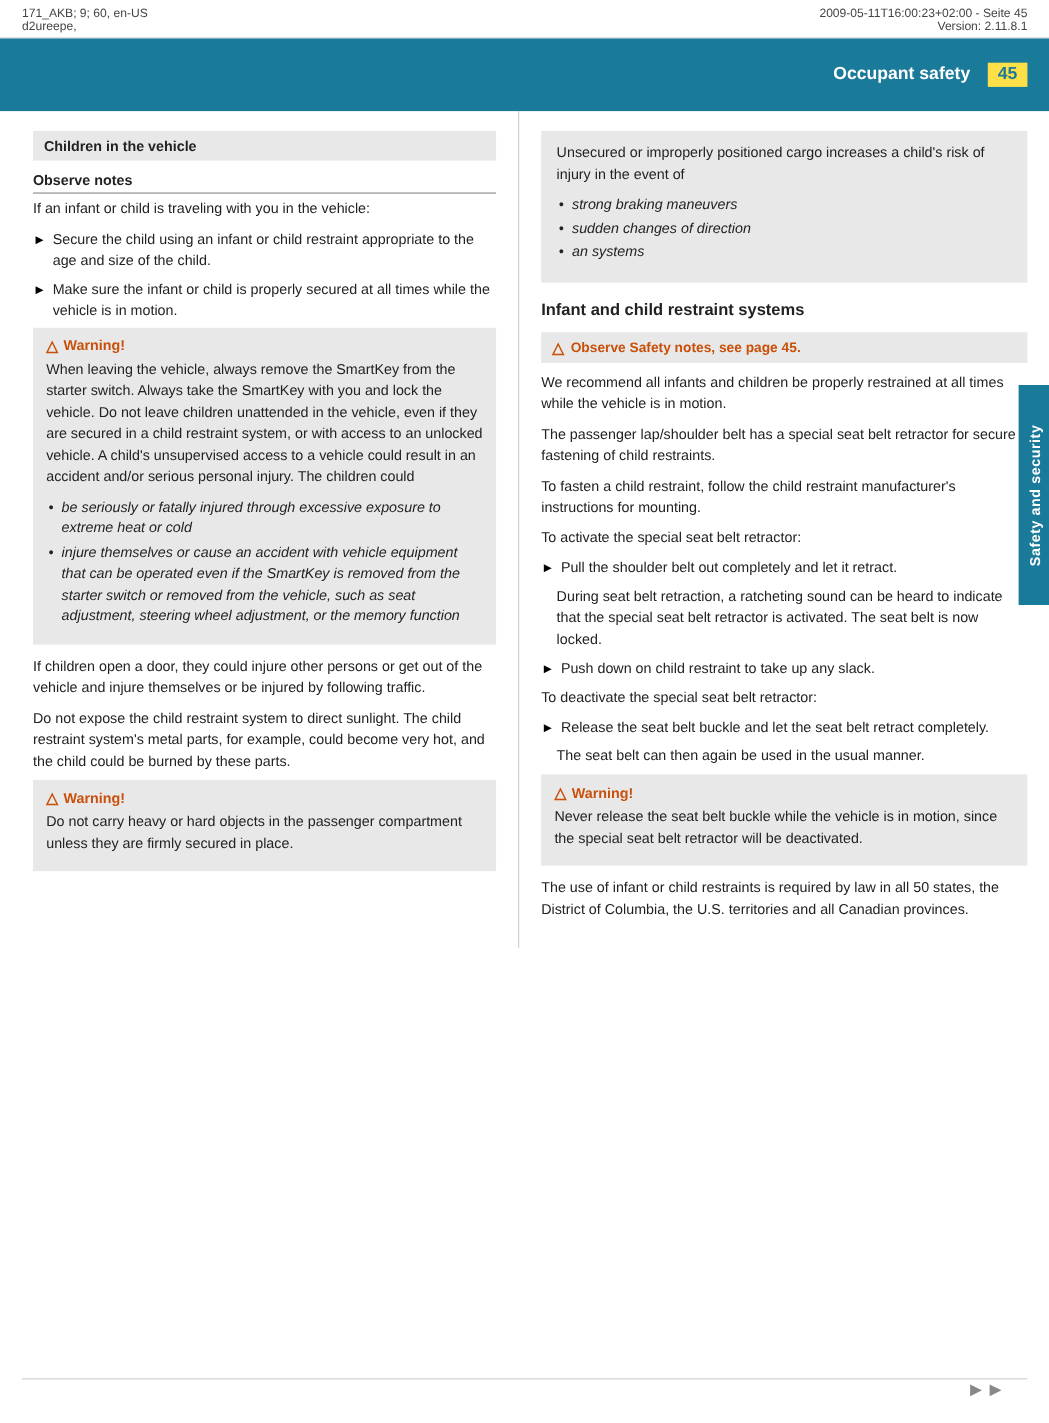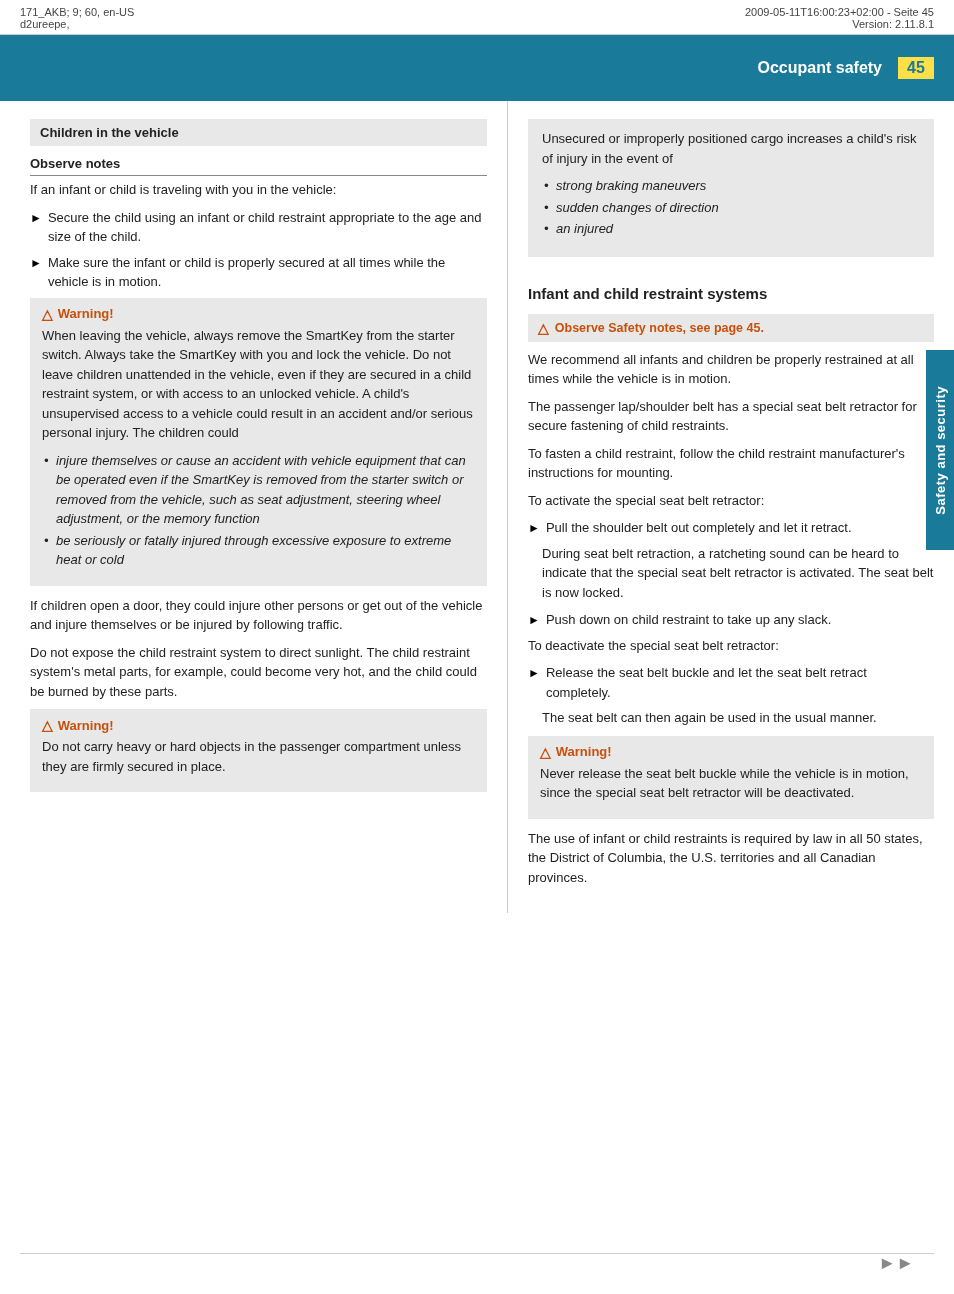--- a/index.html
+++ b/index.html
@@ -49,21 +49,21 @@
     }
 
     
     .main-content {
       display: flex;
       padding: 0;
     }
 
     
     .left-col {
-      width: 508px;
+      width: 472px;
       padding: 18px 20px 18px 30px;
       border-right: 1px solid #ccc;
     }
 
     
     .right-col {
       flex: 1;
       padding: 18px 20px 18px 20px;
     }
 
@@ -181,21 +181,21 @@
     .right-col .section-heading {
       font-weight: bold;
       font-size: 15px;
       margin-bottom: 8px;
       padding-bottom: 4px;
     }
 
     .cargo-box {
       background: #e8e8e8;
       padding: 10px 14px;
-      margin-bottom: 28px;
+      margin-bottom: 16px;
     }
 
     .forward-arrows {
       position: absolute;
       bottom: 20px;
       right: 40px;
       font-size: 18px;
       color: #888;
     }
 
@@ -248,22 +248,22 @@
       <span>Make sure the infant or child is properly secured at all times while the vehicle is in motion.</span>
     </div>
 
     <div class="warning-box">
       <div class="warning-title">
         <span class="warning-icon">△</span>
         <span>Warning!</span>
       </div>
       <p>When leaving the vehicle, always remove the SmartKey from the starter switch. Always take the SmartKey with you and lock the vehicle. Do not leave children unattended in the vehicle, even if they are secured in a child restraint system, or with access to an unlocked vehicle. A child's unsupervised access to a vehicle could result in an accident and/or serious personal injury. The children could</p>
       <ul class="bullet-list">
+        <li>be seriously or fatally injured through excessive exposure to extreme heat or cold</li>
         <li>injure themselves or cause an accident with vehicle equipment that can be operated even if the SmartKey is removed from the starter switch or removed from the vehicle, such as seat adjustment, steering wheel adjustment, or the memory function</li>
-        <li>be seriously or fatally injured through excessive exposure to extreme heat or cold</li>
       </ul>
     </div>
 
     <p>If children open a door, they could injure other persons or get out of the vehicle and injure themselves or be injured by following traffic.</p>
     <p>Do not expose the child restraint system to direct sunlight. The child restraint system's metal parts, for example, could become very hot, and the child could be burned by these parts.</p>
 
     <div class="warning-box">
       <div class="warning-title">
         <span class="warning-icon">△</span>
         <span>Warning!</span>
@@ -273,21 +273,21 @@
 
   </div>
 
   <div class="right-col">
 
     <div class="cargo-box">
       <p>Unsecured or improperly positioned cargo increases a child's risk of injury in the event of</p>
       <ul class="bullet-list">
         <li>strong braking maneuvers</li>
         <li>sudden changes of direction</li>
-        <li>an injured</li>
+        <li>an systems</li>
       </ul>
     </div>
 
     <div class="section-heading">Infant and child restraint systems</div>
 
     <div class="observe-note">
       <span class="warning-icon">△</span>
       <span>Observe Safety notes, see page 45.</span>
     </div>
 

